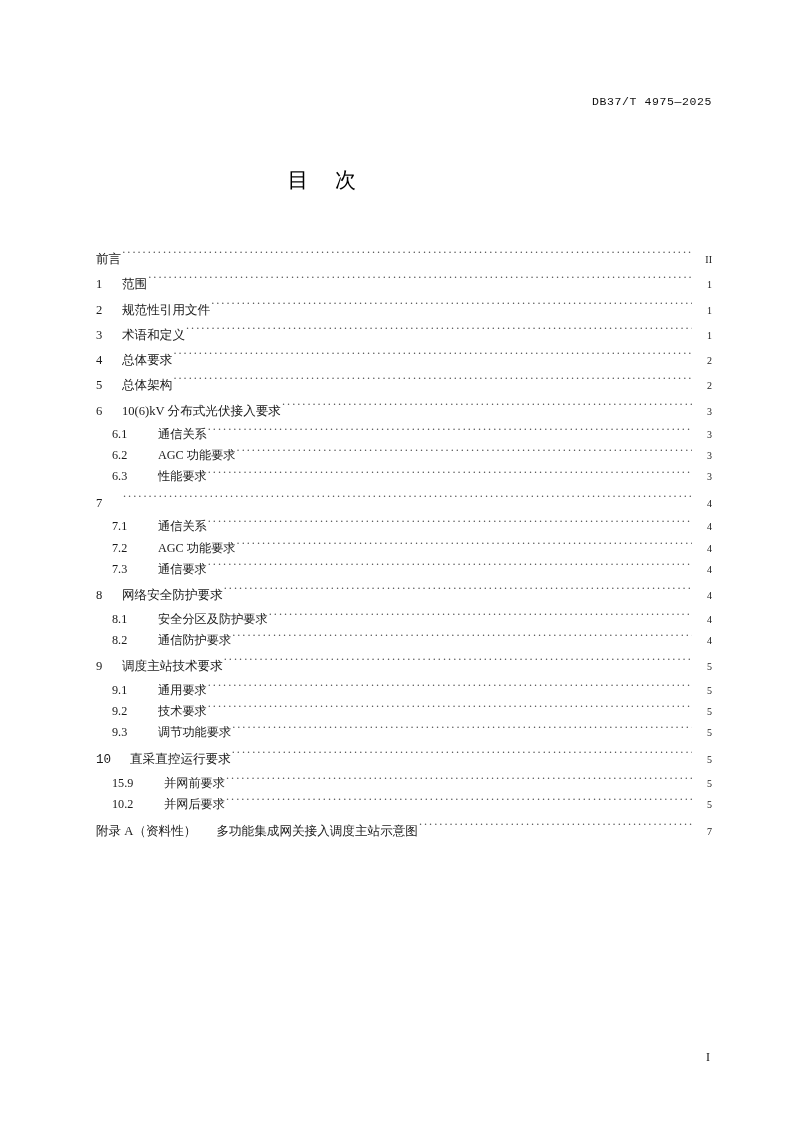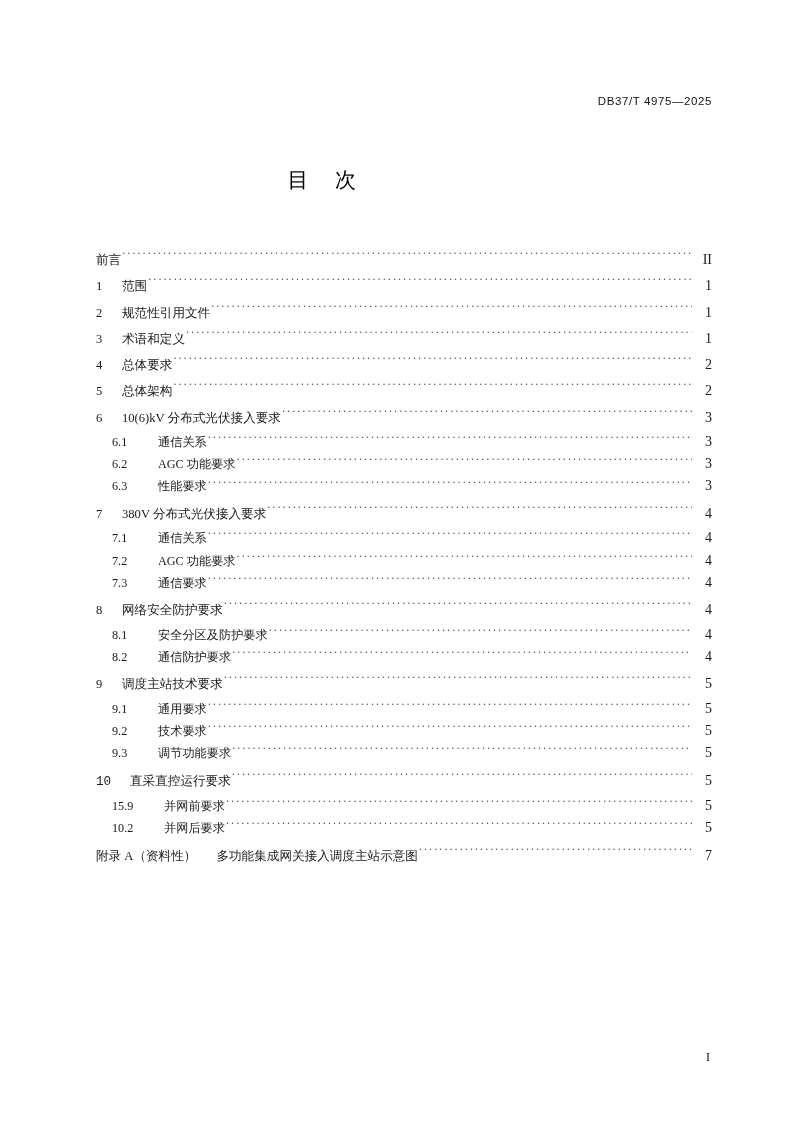--- a/index.html
+++ b/index.html
@@ -15,21 +15,21 @@
     font-family: "Liberation Serif", "DejaVu Serif", serif;
     color: #1a1a1a;
     overflow: hidden;
   }
 
   
   .doc-header {
     position: absolute;
     top: 95px;
     right: 88px;
-    font-family: Liberation Sans, sans-serif;
+    font-family: Liberation Mono, monospace;
     font-size: 11.5px;
     letter-spacing: 0.6px;
     color: #111111;
     white-space: nowrap;
     padding-left: 27px;
   }
 
   
   .toc-title {
     position: absolute;
@@ -121,21 +121,21 @@
     position: absolute;
     bottom: 0.06em;
     left: 0;
   }
 
   .pageno {
     flex: 0 0 auto;
     min-width: 16px;
     text-align: right;
     font-family: "Liberation Serif", "DejaVu Serif", serif;
-    font-size: 14px;
+    font-size: 10px;
     padding-left: 3px;
   }
 
   
   .footer-pageno {
     position: absolute;
     bottom: 67px;
     right: 90px;
     font-size: 12px;
     color: #111111;
@@ -208,21 +208,20 @@
         <span class="pageno">3</span>
       </div>
       <div class="toc-row sub">
         <span class="num">6.3</span>
         <span class="label">性能要求</span>
         <span class="leader"></span>
         <span class="pageno">3</span>
       </div>
       <div class="toc-row lvl1 gap-top">
         <span class="num">7</span>
-        <span class="label">380V 分布式光伏接入要求</span>
         <span class="leader"></span>
         <span class="pageno">4</span>
       </div>
       <div class="toc-row sub">
         <span class="num">7.1</span>
         <span class="label">通信关系</span>
         <span class="leader"></span>
         <span class="pageno">4</span>
       </div>
       <div class="toc-row sub">

